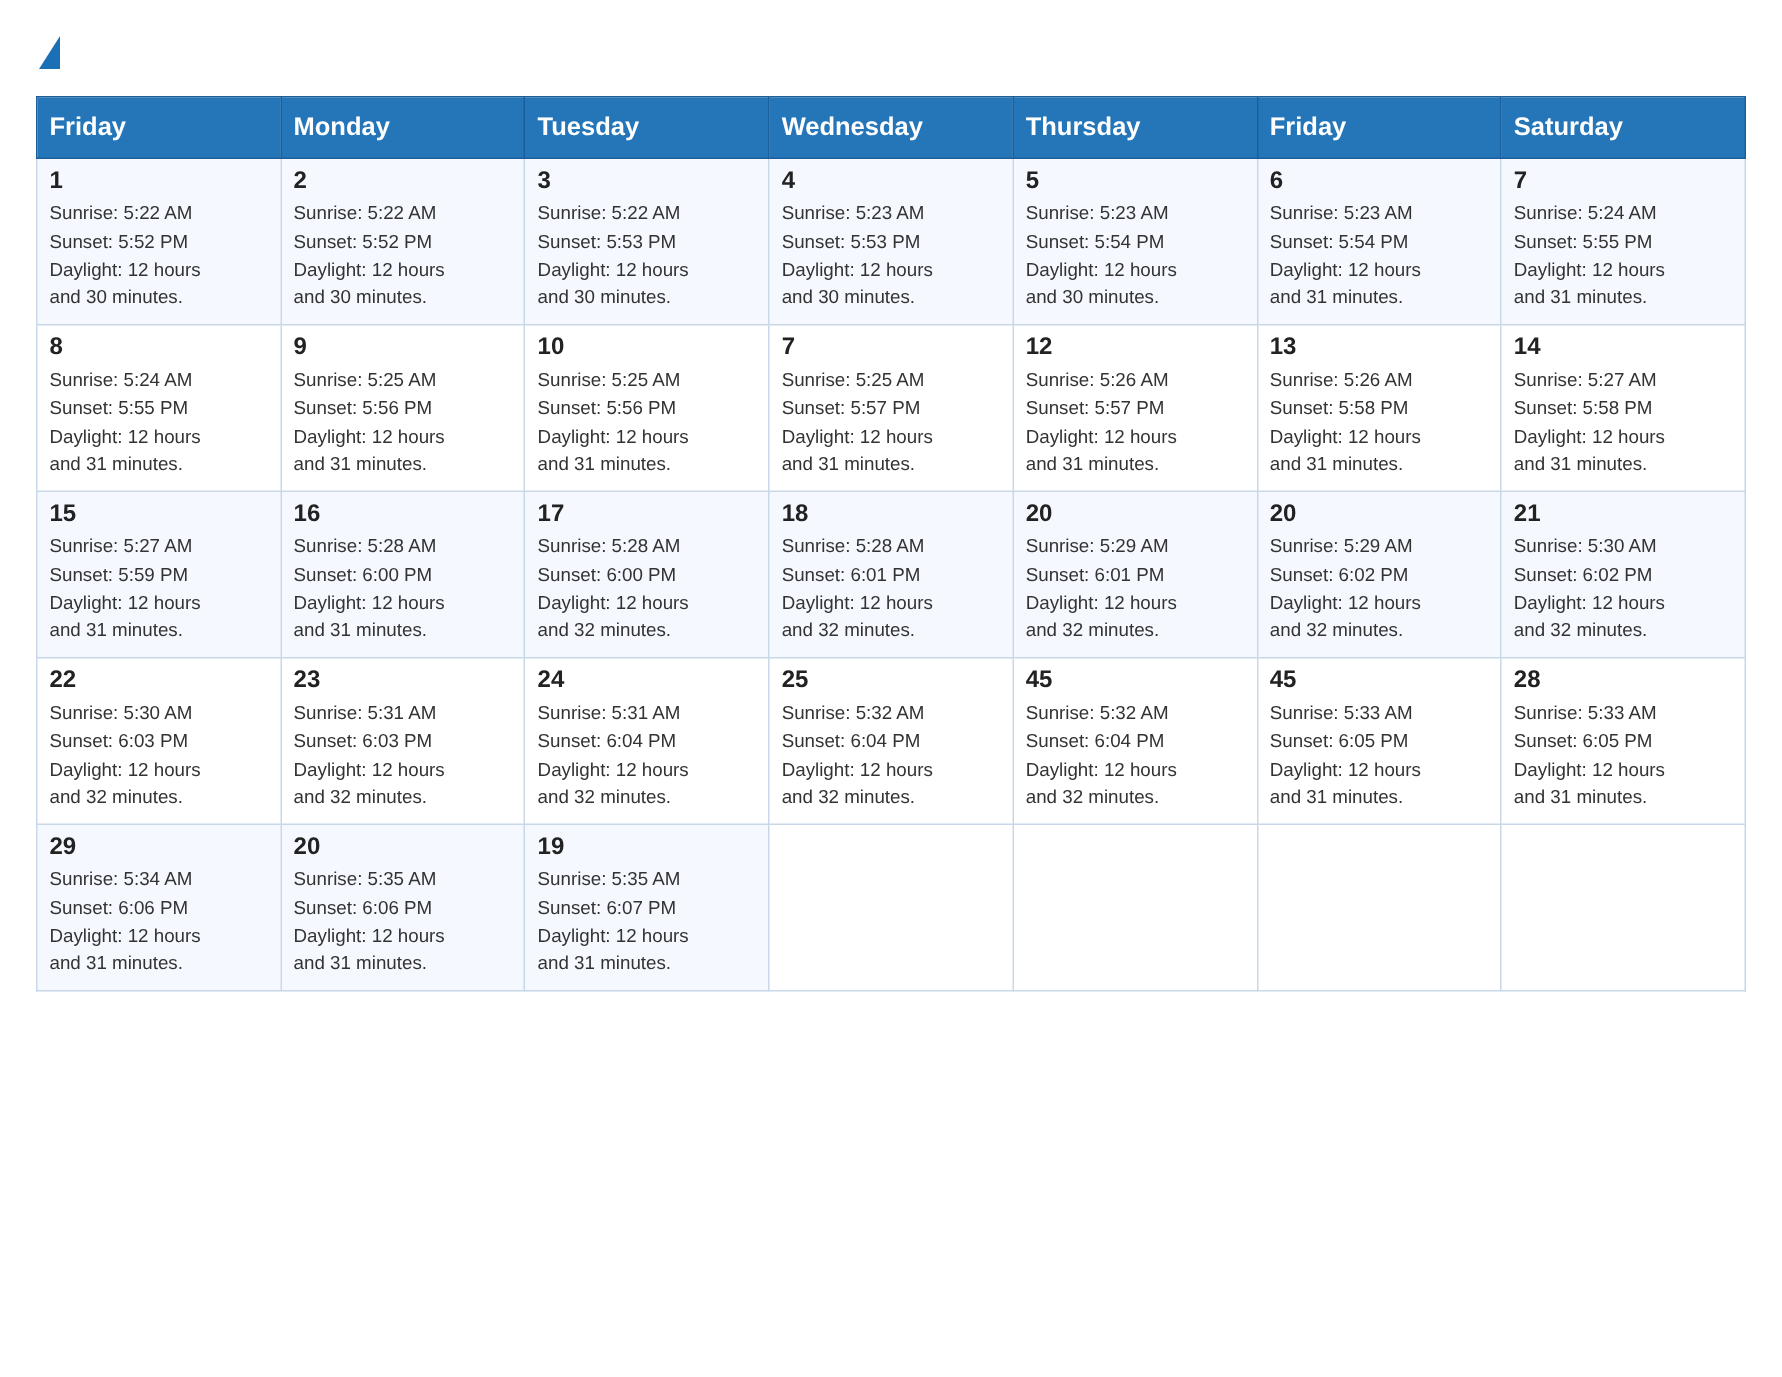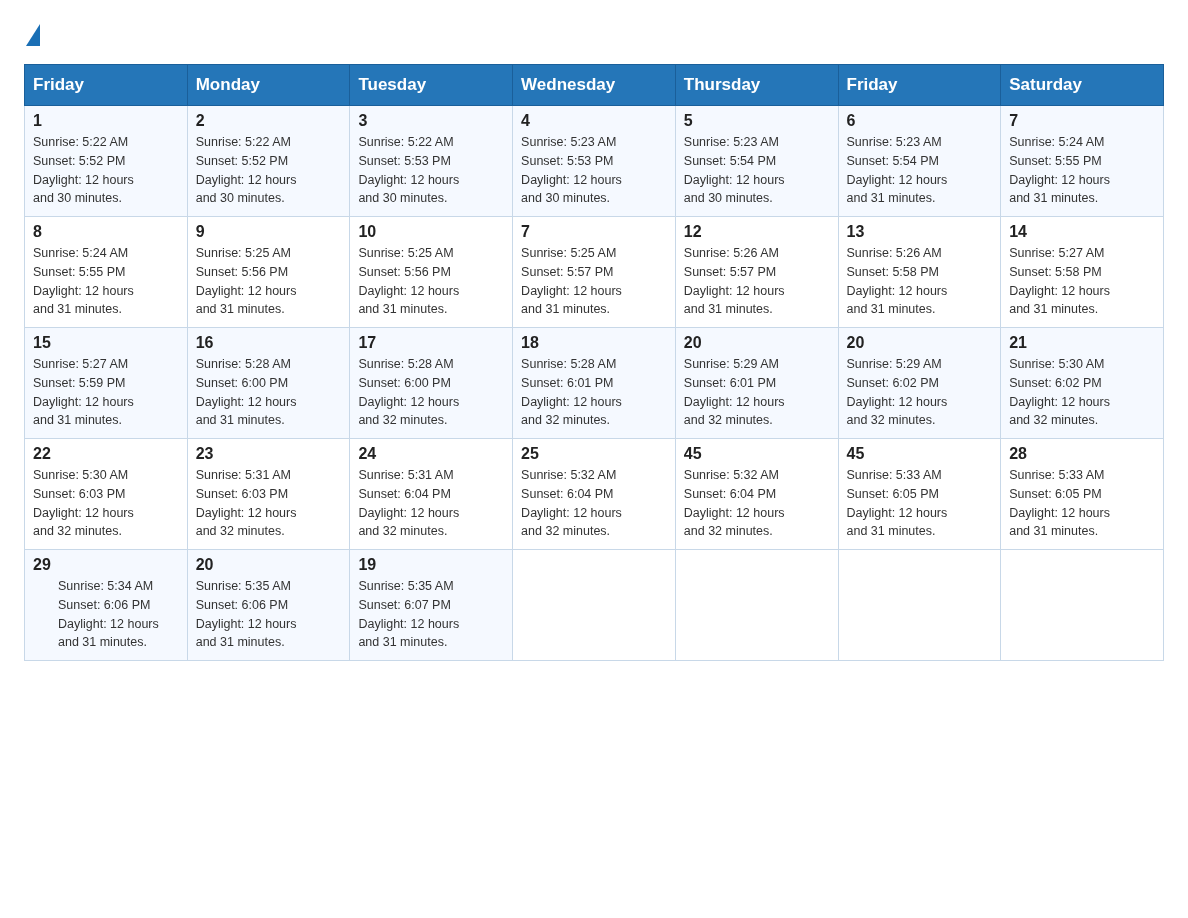--- a/index.html
+++ b/index.html
@@ -337,21 +337,21 @@
           <span class="day-num">28</span>
           <div class="day-info" style="white-space: pre-line;">Sunrise: 5:33 AM
 Sunset: 6:05 PM
 Daylight: 12 hours
 and 31 minutes.</div>
         </td>
       </tr>
       <tr>
         <td>
           <span class="day-num">29</span>
-          <div class="day-info" style="white-space: pre-line; margin-left: 25px;">Sunrise: 5:34 AM
+          <div class="day-info" style="white-space: pre-line;">Sunrise: 5:34 AM
 Sunset: 6:06 PM
 Daylight: 12 hours
 and 31 minutes.</div>
         </td>
         <td>
           <span class="day-num">20</span>
           <div class="day-info" style="white-space: pre-line;">Sunrise: 5:35 AM
 Sunset: 6:06 PM
 Daylight: 12 hours
 and 31 minutes.</div>

